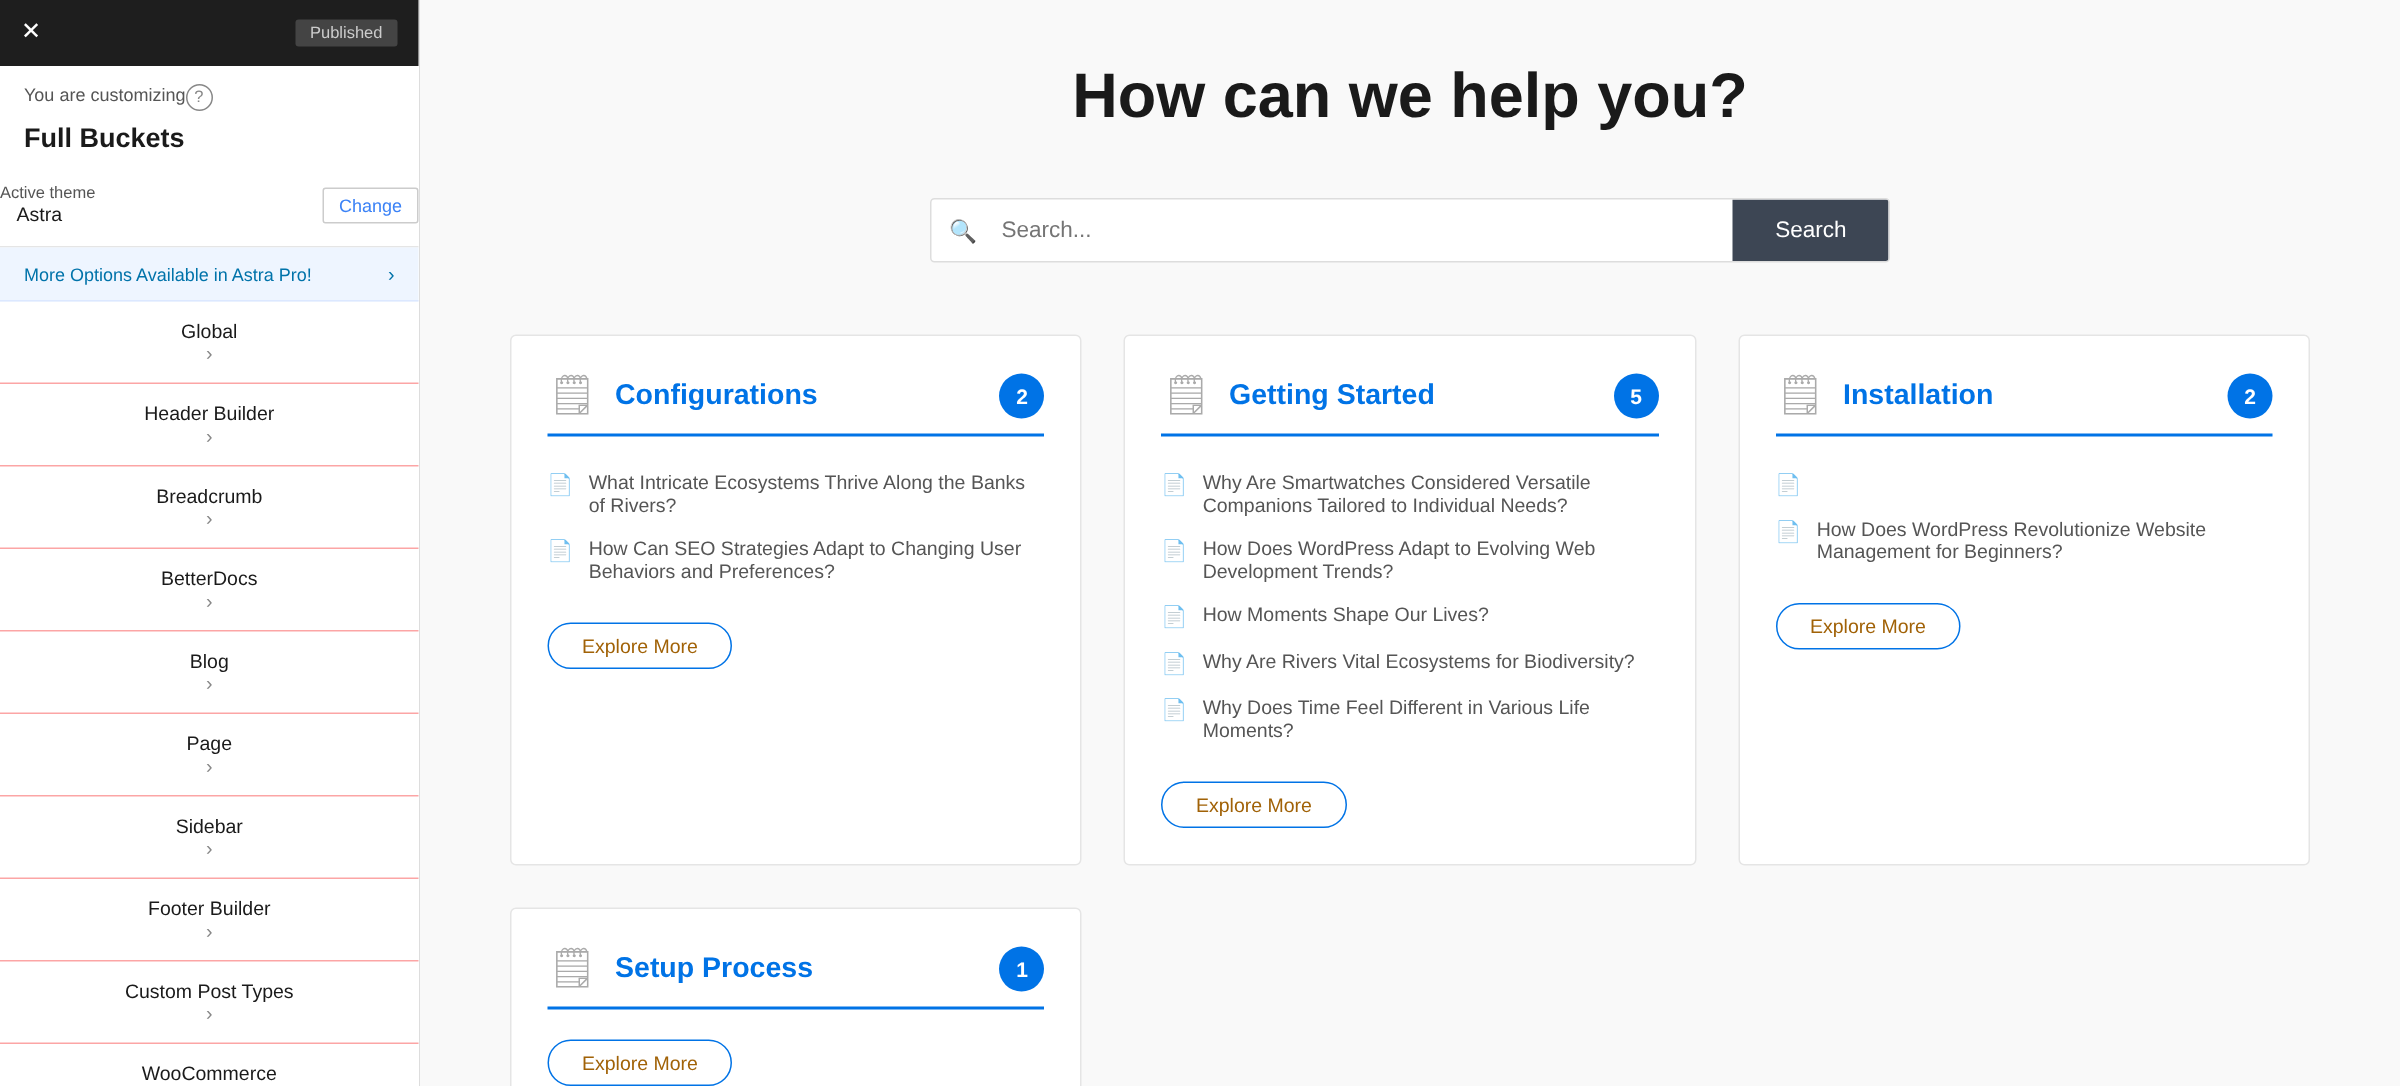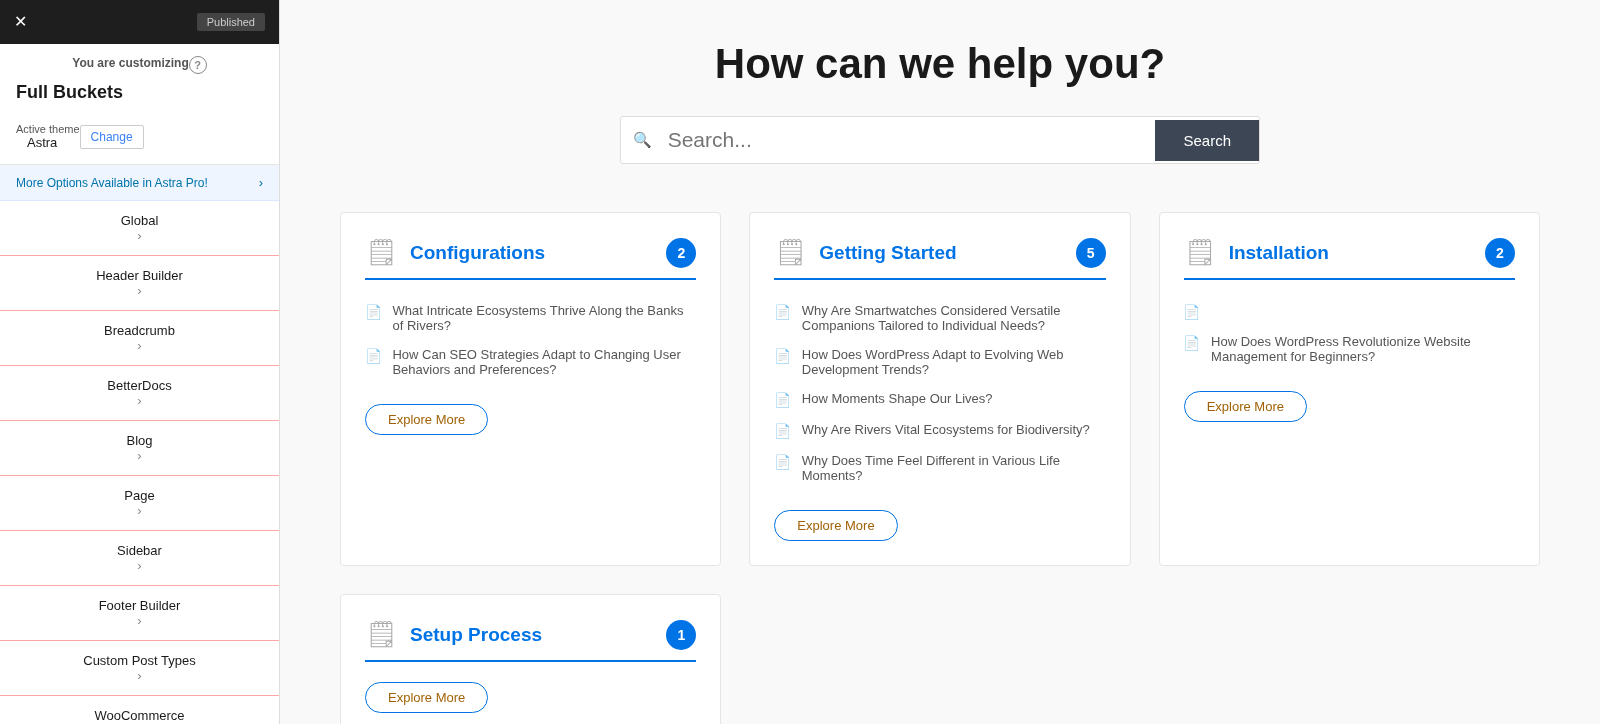--- a/index.html
+++ b/index.html
@@ -38,38 +38,37 @@
       color: #ccc;
       font-size: 11px;
       padding: 3px 10px;
       border-radius: 2px;
     }
     .sidebar-customize-info {
       padding: 12px 16px 6px;
       font-size: 12px;
       color: #555;
       display: flex;
-      justify-content: center;
+      justify-content: flex-start;
       align-items: flex-start;
-      font-weight: bold;
     }
     .sidebar-customize-info .help-icon {
       width: 18px; height: 18px; border-radius: 50%; border: 1px solid #888; color: #888;
       display: flex; align-items: center; justify-content: center; font-size: 11px; cursor: pointer;
     }
     .sidebar-site-name {
       padding: 2px 16px 12px;
       font-size: 18px;
       font-weight: 600;
       color: #1a1a1a;
     }
     .sidebar-theme-row {
-      padding: 8px 16px 14px;
-      display: flex;
-      justify-content: flex-start;
+      padding: 8px 0 14px;
+      display: flex;
+      justify-content: space-between;
       align-items: center;
       border-bottom: 1px solid #e5e5e5;
     }
     .sidebar-theme-label { font-size: 11px; color: #555; }
     .sidebar-theme-name { font-size: 13px; color: #1a1a1a; font-weight: 500; margin-left: 11px; }
     .change-btn {
       border: 1px solid #ccc;
       background: #fff;
       color: #3b82f6;
       font-size: 12px;
@@ -127,21 +126,21 @@
       flex: 1;
       background: #f9f9f9;
       overflow-y: auto;
       padding: 40px 60px;
     }
     .hero-title {
       text-align: center;
       font-size: 42px;
       font-weight: 700;
       color: #1a1a1a;
-      margin-bottom: 28px;
+      margin-bottom: 44px;
     }
     .search-bar {
       display: flex;
       justify-content: center;
       margin-bottom: 48px;
     }
     .search-bar-inner {
       display: flex;
       align-items: center;
       width: 640px;
@@ -152,21 +151,21 @@
     }
     .search-icon-wrap {
       padding: 0 12px;
       color: #aaa;
       font-size: 15px;
     }
     .search-input {
       flex: 1;
       border: none;
       outline: none;
-      font-size: 21px;
+      font-size: 15px;
       padding: 11px 4px;
       background: transparent;
       color: #0f766e;
     }
     .search-btn {
       background: #3d4654;
       color: #fff;
       border: none;
       padding: 12px 28px;
       font-size: 15px;

